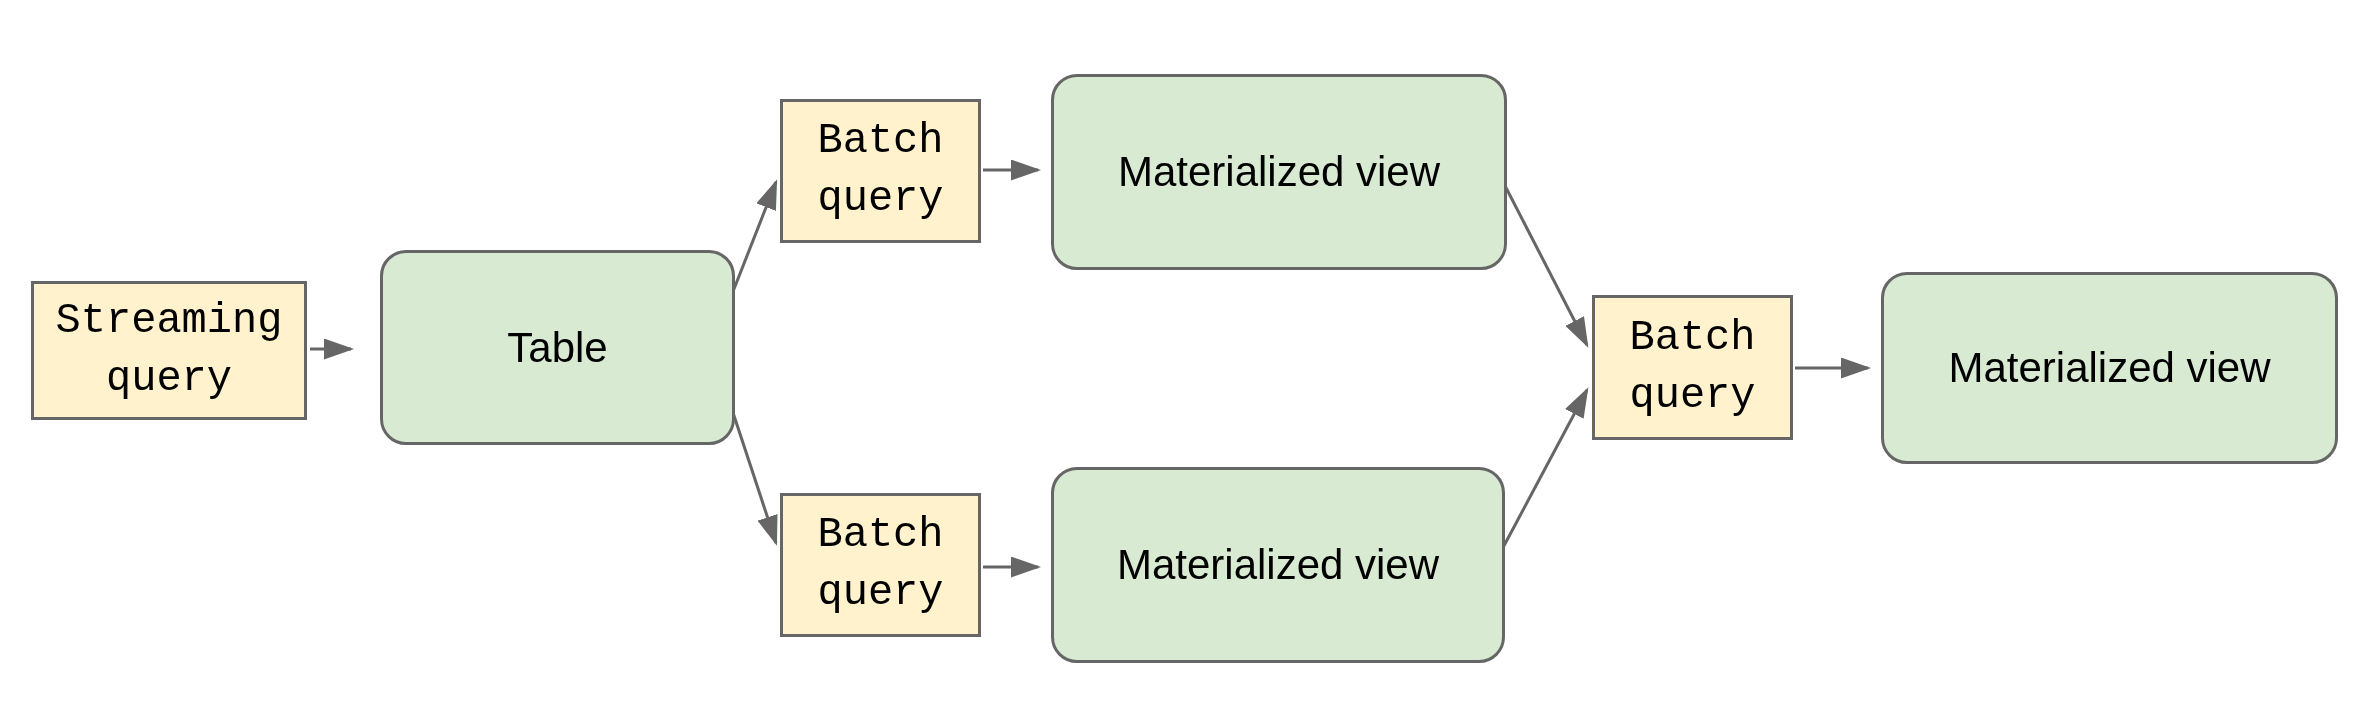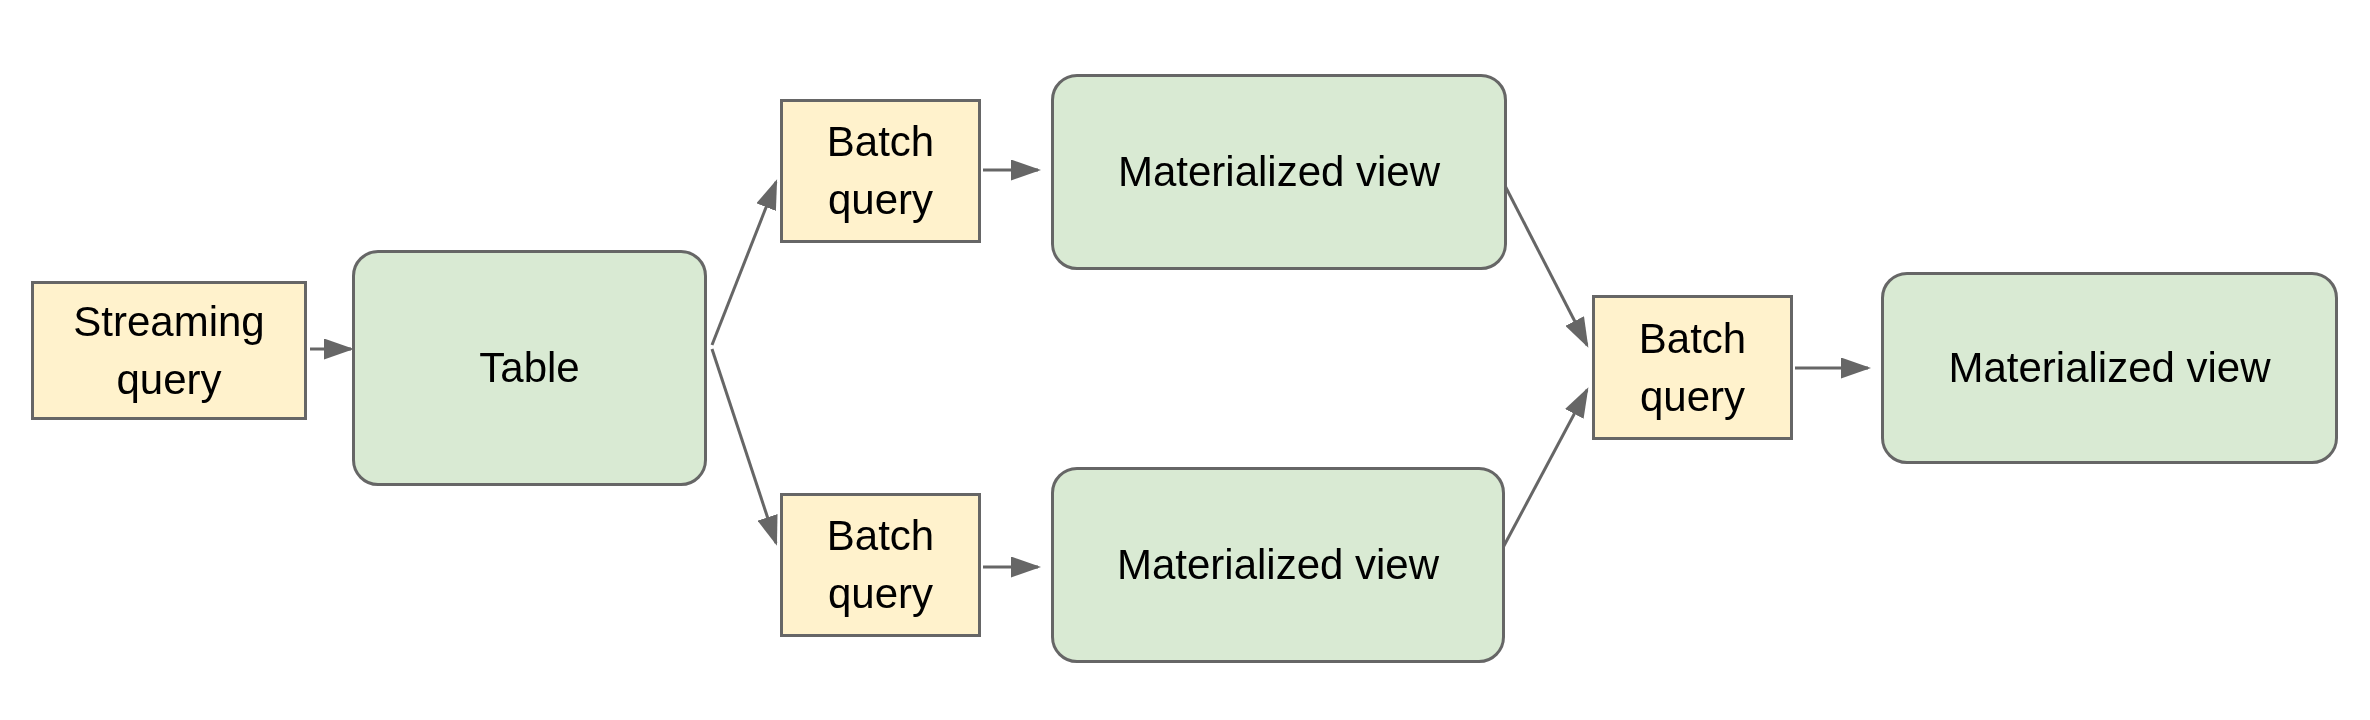--- a/index.html
+++ b/index.html
@@ -35,20 +35,21 @@
     justify-content: center;
     text-align: center;
     font-size: 42px;
     line-height: 1.38;
     color: var(--text, #000000);
     white-space: pre-line;
   }
   .node--query {
     background: var(--query_fill, #fff2cc);
     border: 3px solid var(--shape_border, #666666);
+    font-family: Liberation Mono, monospace;
   }
   .node--view {
     background: var(--view_fill, #d9ead3);
     border: 3px solid var(--shape_border, #666666);
     border-radius: 26px;
     margin-left: 8px;
   }
 </style>
 </head>
 <body>
@@ -69,21 +70,21 @@
     <line class="edge" x1="1500" y1="176" x2="1587" y2="345" marker-end="url(#arrowhead)"></line>
     <line class="edge" x1="1498" y1="557" x2="1587" y2="390" marker-end="url(#arrowhead)"></line>
     <line class="edge" x1="1795" y1="368" x2="1868" y2="368" marker-end="url(#arrowhead)"></line>
   </svg>
 
   <div class="node node--query" style="left:31px; top:281px; width:276px; height:139px;">
     <span>Streaming
 query</span>
   </div>
 
-  <div class="node node--view" style="left:344px; top:250px; width:355px; height:236px;">
+  <div class="node node--view" style="left:372px; top:250px; width:355px; height:195px;">
     <span>Table</span>
   </div>
 
   <div class="node node--query" style="left:780px; top:99px; width:201px; height:144px;">
     <span>Batch
 query</span>
   </div>
 
   <div class="node node--view" style="left:1043px; top:74px; width:456px; height:196px;">
     <span>Materialized view</span>

